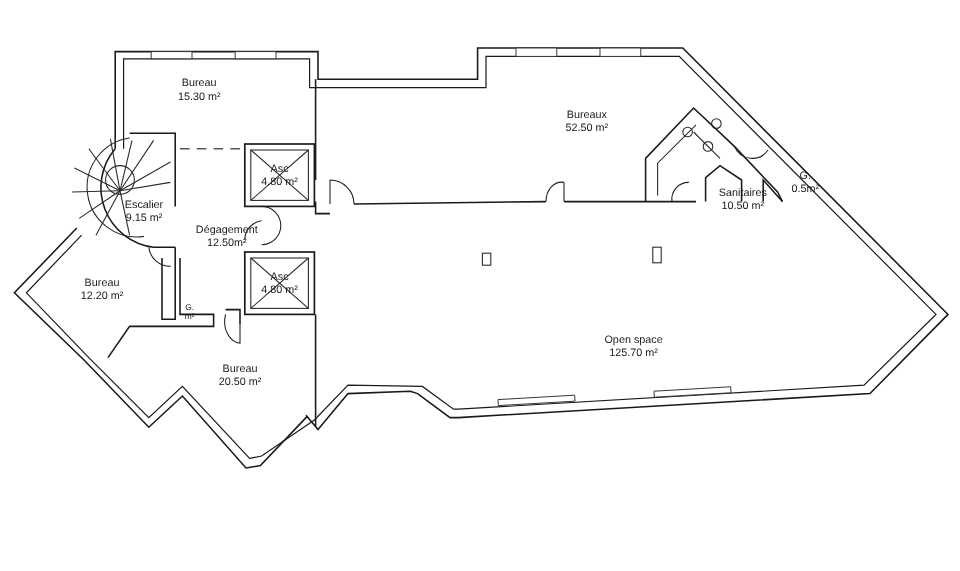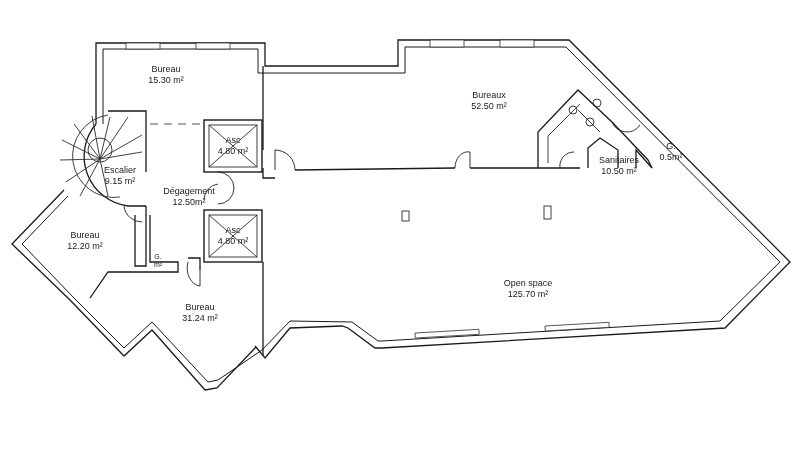--- a/index.html
+++ b/index.html
@@ -141,18 +141,18 @@
 <div class="label" style="left:233px;top:225px;">
   <div>Asc</div>
   <div>4.80 m²</div>
 </div>
 <div class="label" style="left:158px;top:253px;font-size:7px;line-height:8px;">
   <div>G.</div>
   <div>m²</div>
 </div>
 <div class="label" style="left:200px;top:302px;">
   <div>Bureau</div>
-  <div>31.24 m²</div>
+  <div>20.50 m²</div>
 </div>
 <div class="label" style="left:528px;top:254px;margin-top:24px;">
   <div>Open space</div>
   <div>125.70 m²</div>
 </div>
 
 </body></html>

